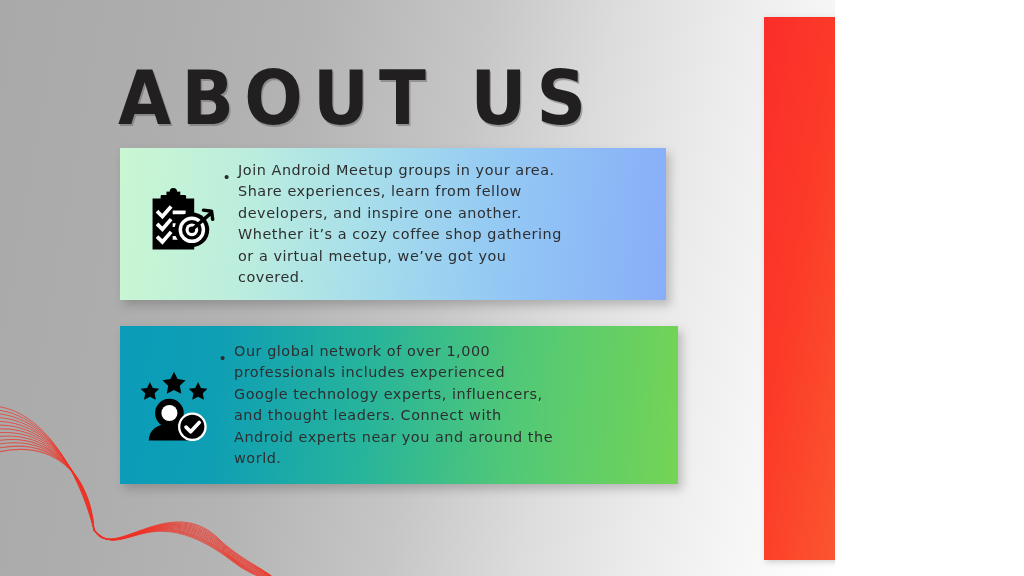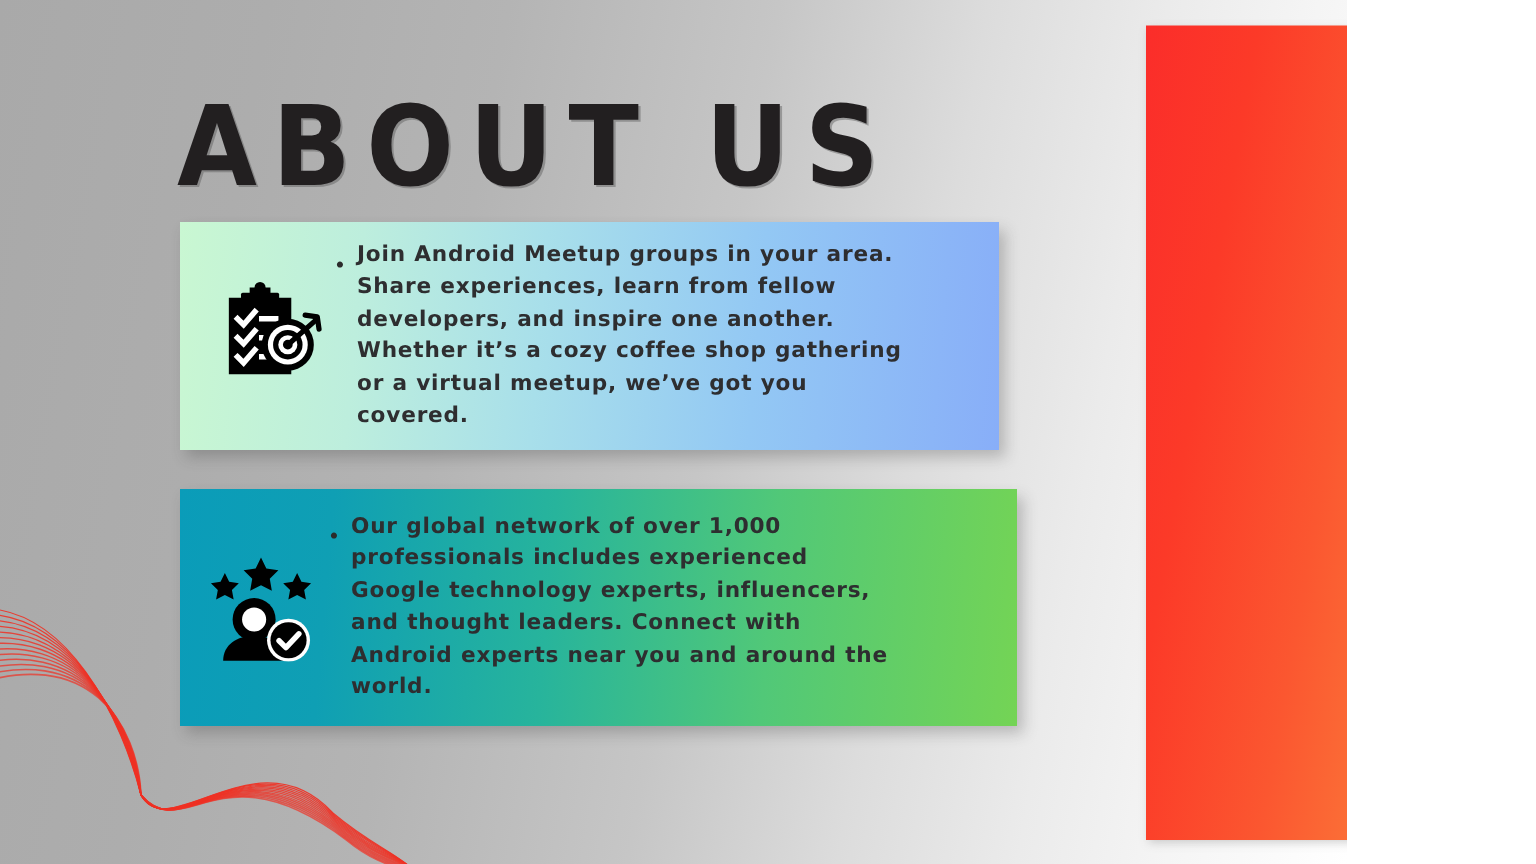--- a/index.html
+++ b/index.html
@@ -8,21 +8,21 @@
   }
   body {
     width: 1024px;
     height: 576px;
     overflow: hidden;
     font-family: "Liberation Sans", sans-serif;
   }
 
   #slide {
     position: relative;
-    width: 898px;
+    width: 835px;
     height: 576px;
     overflow: hidden;
     background:
       linear-gradient(100deg,
         #a9a9a9 0%,
         #adadad 18%,
         #b4b4b4 34%,
         #c6c6c6 52%,
         #dcdcdc 66%,
         #ebebeb 78%,
@@ -104,21 +104,20 @@
     color: #2b2b2b;
   }
   .bullet-text {
     flex: 1 1 auto;
     font-family: "DejaVu Sans", sans-serif;
     font-size: 14.4px;
     line-height: 21.5px;
     letter-spacing: 0.55px;
     color: #2e2e30;
     white-space: pre-line;
-    font-weight: bold;
   }
 
   
   #accent-panel {
     position: absolute;
     left: 764px;
     top: 17px;
     width: 247px;
     height: 543px;
     background: linear-gradient(100deg, #fb2d2a 0%, #fc3a28 22%, #fb5730 50%, #fb7c3a 78%, #fc9442 100%);

